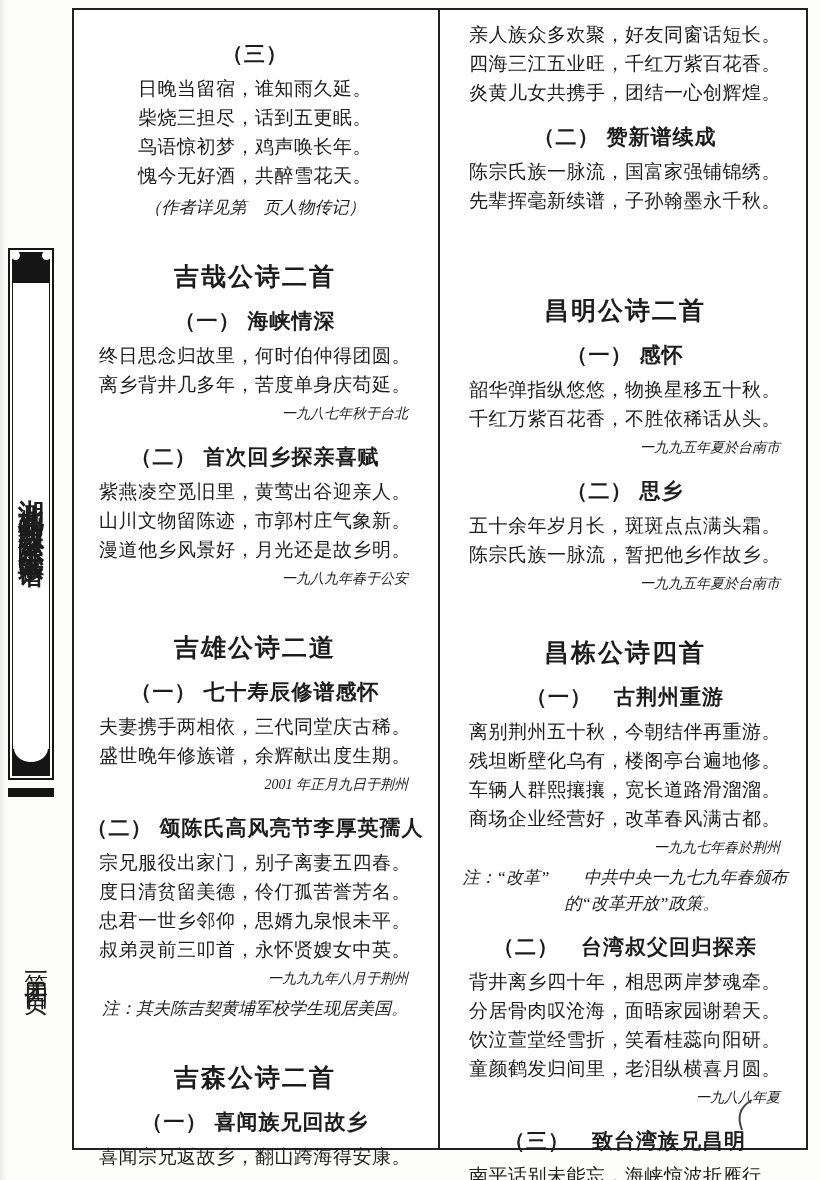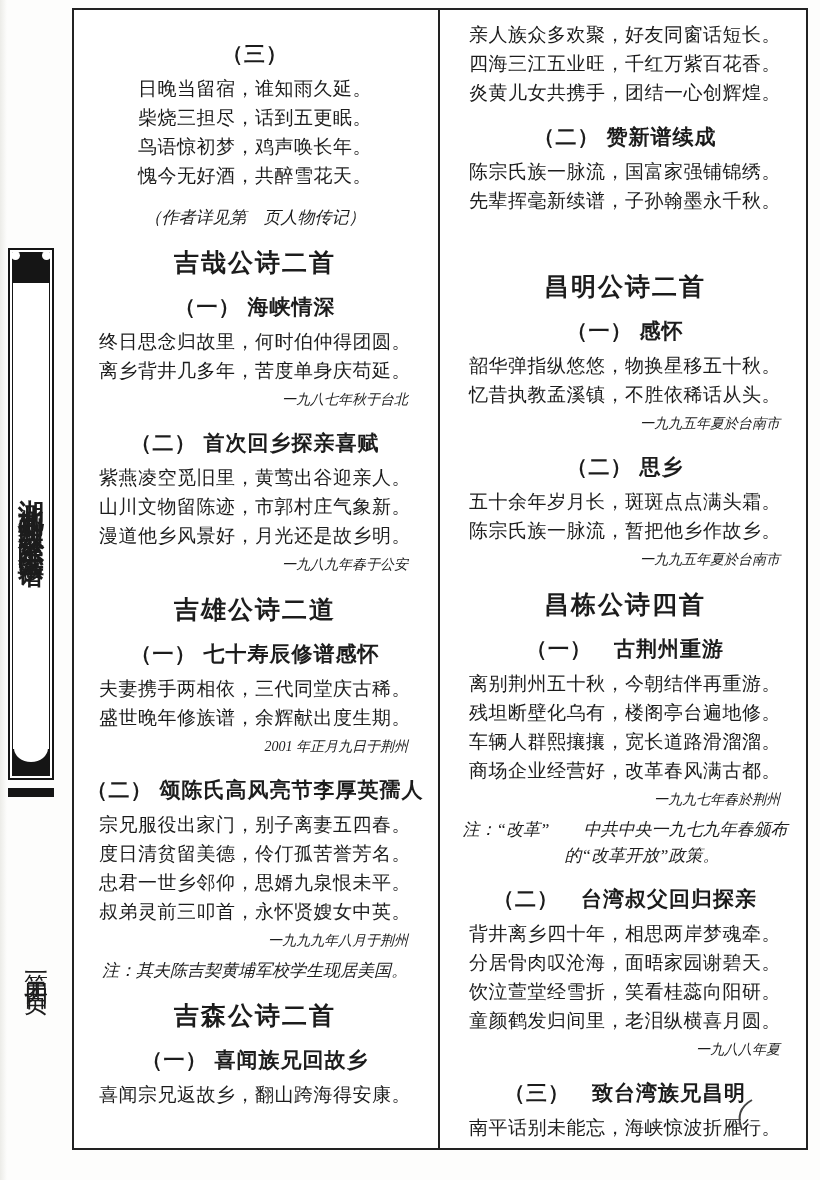--- a/index.html
+++ b/index.html
@@ -15,35 +15,35 @@
     border:2px solid #222;box-sizing:border-box;background:#fff;}
   .divider{position:absolute;left:438px;top:8px;height:1142px;width:0;
     border-left:2px solid #222;}
 
   
   .col{position:absolute;top:8px;box-sizing:border-box;}
   #col-left{left:76px;width:358px;padding-top:16px;}
   #col-right{left:444px;width:362px;padding-top:6px;}
 
   .block-h1{font-family:"Liberation Sans","DejaVu Sans",sans-serif;font-weight:700;
-    font-size:25px;line-height:30px;text-align:center;margin:16px 0 8px;
+    font-size:25px;line-height:30px;text-align:center;margin:40px 0 8px;
     letter-spacing:2px;white-space:nowrap;}
   .block-h2{font-family:"Liberation Sans","DejaVu Sans",sans-serif;font-weight:700;
     font-size:21px;line-height:28px;text-align:center;margin:16px 0 6px;
     letter-spacing:1px;white-space:nowrap;}
   .verse{margin-top:6px;}
   .verse-line{font-size:19px;line-height:29px;text-align:center;
     letter-spacing:0.5px;white-space:nowrap;}
   .date-line{font-style:italic;font-size:14px;line-height:26px;text-align:right;
     padding-right:26px;margin-top:2px;white-space:nowrap;}
   .note{margin-top:4px;}
   .note-line{font-style:italic;font-size:17px;line-height:26px;text-align:center;
     white-space:nowrap;}
   .author-note{font-style:italic;font-size:17px;line-height:27px;text-align:center;
-    margin-top:14px;white-space:nowrap;}
+    margin-top:4px;white-space:nowrap;}
   .spacer{height:40px;}
 
   
   .cartouche{position:absolute;left:8px;top:248px;width:46px;height:532px;
     border:2px solid #151515;background:#fff;box-sizing:border-box;padding:2px;}
   .cartouche-inner{border:1px solid #151515;width:100%;height:100%;
     box-sizing:border-box;display:flex;flex-direction:column;align-items:stretch;}
   .cap-top{height:30px;background:#151515;position:relative;flex:0 0 auto;}
   .cap-top::before{content:"";position:absolute;left:-2px;top:-2px;width:9px;height:9px;
     background:#fff;border-radius:50%;}
@@ -142,21 +142,21 @@
       <div class="block-h2">（二） 赞新谱续成</div>
       <div class="verse">
         <div class="verse-line">陈宗氏族一脉流，国富家强铺锦绣。</div>
         <div class="verse-line">先辈挥毫新续谱，子孙翰墨永千秋。</div>
       </div>
       <div class="spacer"></div>
       <div class="block-h1">昌明公诗二首</div>
       <div class="block-h2">（一） 感怀</div>
       <div class="verse">
         <div class="verse-line">韶华弹指纵悠悠，物换星移五十秋。</div>
-        <div class="verse-line">忆昔执教孟溪镇，不胜依稀话从头。</div>
+        <div class="verse-line">千红万紫百花香，不胜依稀话从头。</div>
       </div>
       <div class="date-line">一九九五年夏於台南市</div>
       <div class="block-h2">（二） 思乡</div>
       <div class="verse">
         <div class="verse-line">五十余年岁月长，斑斑点点满头霜。</div>
         <div class="verse-line">陈宗氏族一脉流，暂把他乡作故乡。</div>
       </div>
       <div class="date-line">一九九五年夏於台南市</div>
       <div class="block-h1">昌栋公诗四首</div>
       <div class="block-h2">（一）　古荆州重游</div>

